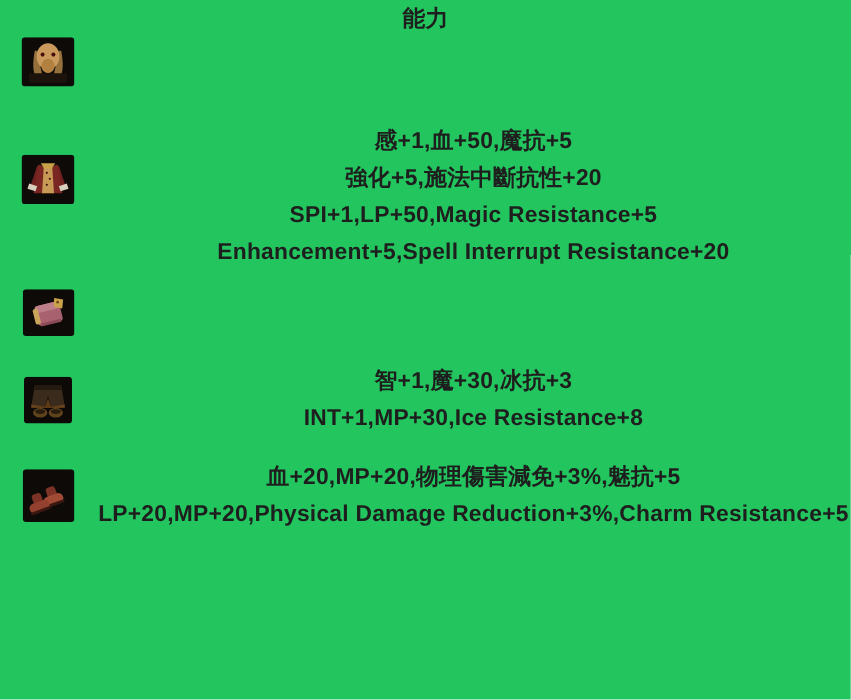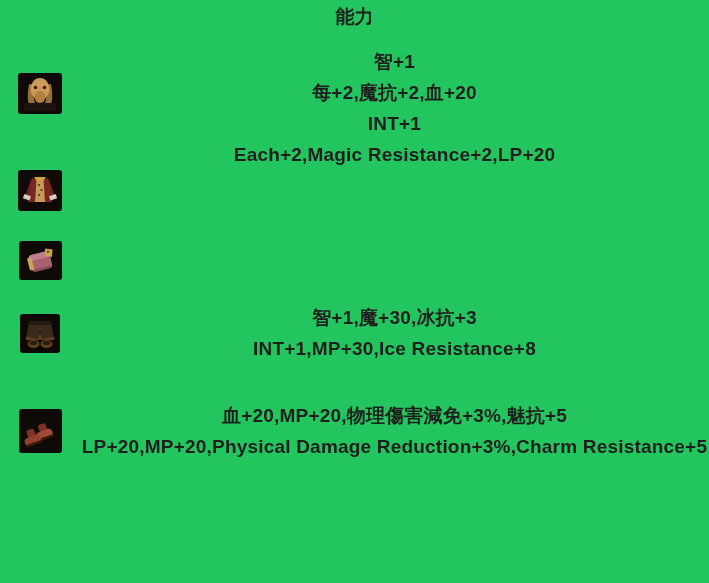--- a/index.html
+++ b/index.html
@@ -21,21 +21,21 @@
   }
   .table-header .en { font-weight: 600; }
   .rows { }
   .row {
     display: flex;
     align-items: center;
   }
   .row.mt14 { margin-top: 14px; }
   .row.mt15 { margin-top: 15px; }
   .row.mt17 { margin-top: 22px; }
-  .row.mt20 { margin-top: 36px; justify-content: space-between; }
+  .row.mt20 { margin-top: 18px; justify-content: space-between; }
   .icon-cell {
     flex: 0 0 80px;
     width: 80px;
     display: flex;
     justify-content: center;
     align-items: center;
   }
   .icon-cell.icon-high { transform: translateY(-15px); }
   .icon-cell svg { display: block; }
   .text-cell {
@@ -63,42 +63,42 @@
             <rect width="44" height="41" rx="3" fill="#0d0a07"></rect>
             <path d="M11 11 Q8 27 12 33 L17 30 Q14 20 15 12 Z" fill="#96703c"></path>
             <path d="M33 11 Q36 27 32 33 L27 30 Q30 20 29 12 Z" fill="#96703c"></path>
             <ellipse cx="22" cy="16" rx="9.5" ry="11" fill="#c99a5c"></ellipse>
             <ellipse cx="22" cy="24" rx="5.5" ry="6" fill="#b3813f"></ellipse>
             <circle cx="17.5" cy="14.5" r="1.7" fill="#4a0f0c"></circle>
             <circle cx="26.5" cy="14.5" r="1.7" fill="#4a0f0c"></circle>
             <rect x="6" y="30" width="32" height="8" rx="2" fill="#1c130c"></rect>
           </svg>
         </div>
-        <div class="text-cell">
-          <div class="line">智+1</div>
-          <div class="line">每+2,魔抗+2,血+20</div>
-          <div class="line">INT+1</div>
-          <div class="line">Each+2,Magic Resistance+2,LP+20</div>
-        </div>
       </div>
       <div class="row mt15">
         <div class="icon-cell icon-high">
           <svg width="44" height="41" viewBox="0 0 44 41" xmlns="http://www.w3.org/2000/svg">
             <rect width="44" height="41" rx="3" fill="#0e0a07"></rect>
             <path d="M13 9 L7 27 L12 29 L16 14 Z" fill="#6e2220"></path>
             <path d="M31 9 L37 27 L32 29 L28 14 Z" fill="#6e2220"></path>
             <path d="M14 8 Q22 12 30 8 L34 32 H10 Z" fill="#7a2622"></path>
             <path d="M18.5 10 H25.5 L27 32 H17 Z" fill="#c79a55"></path>
             <path d="M16 7 H28 L25.5 11 H18.5 Z" fill="#c9a149"></path>
             <rect x="5.5" y="25" width="7" height="4.5" fill="#d9cfbf" transform="rotate(18 9 27)"></rect>
             <rect x="31.5" y="25" width="7" height="4.5" fill="#d9cfbf" transform="rotate(-18 35 27)"></rect>
             <circle cx="21" cy="15" r="0.9" fill="#3c1410"></circle>
             <circle cx="23.5" cy="20" r="0.9" fill="#3c1410"></circle>
             <circle cx="21" cy="25" r="0.9" fill="#3c1410"></circle>
           </svg>
+        </div>
+        <div class="text-cell">
+          <div class="line">感+1,血+50,魔抗+5</div>
+          <div class="line">強化+5,施法中斷抗性+20</div>
+          <div class="line">SPI+1,LP+50,Magic Resistance+5</div>
+          <div class="line">Enhancement+5,Spell Interrupt Resistance+20</div>
         </div>
       </div>
       <div class="row mt15">
         <div class="icon-cell">
           <svg width="43" height="39" viewBox="0 0 43 39" xmlns="http://www.w3.org/2000/svg">
             <rect width="43" height="39" rx="3" fill="#0d0a07"></rect>
             <g transform="rotate(-14 21 20)">
               <rect x="11" y="12" width="21" height="17" rx="3" fill="#a8626f"></rect>
               <rect x="11" y="12" width="21" height="6" rx="2.5" fill="#bd7d89"></rect>
               <rect x="9" y="14" width="4.5" height="13" rx="1.5" fill="#caa45a"></rect>

